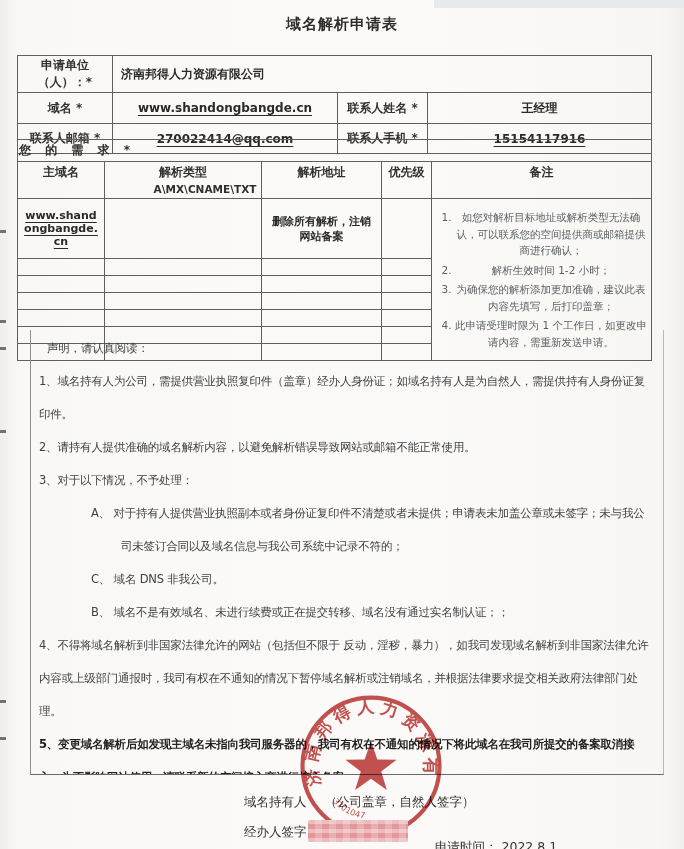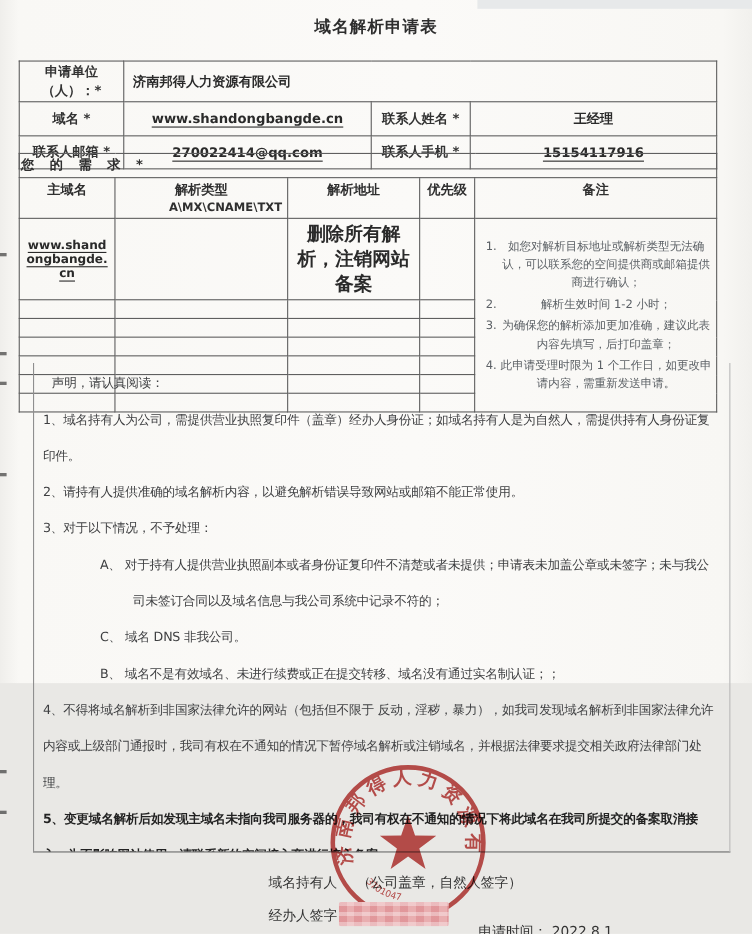--- a/index.html
+++ b/index.html
@@ -2,21 +2,21 @@
 <html><head>
 <meta charset="utf-8">
 <style>
   html,body{margin:0;padding:0;}
   body{
     width:684px;height:849px;overflow:hidden;
     font-family:"DejaVu Sans",sans-serif;
     background:#e9e8e5;
   }
   .paper{
-    position:relative;width:684px;height:621px;
+    position:relative;width:684px;height:849px;
     background:linear-gradient(90deg,#efeeeb 0%,#f9f8f5 2.5%,#fbfaf8 55%,#f8f7f4 96%,#f1f0ed 100%);
     color:#3a3a3a;
   }
   .corner-shade{position:absolute;right:0;top:0;width:250px;height:8px;background:#e7e9ea;}
   .scan-mark{position:absolute;left:0;width:6px;height:3px;background:#2e2e2e;opacity:.65;}
 
   .doc-title{
     position:absolute;top:15px;left:0;width:100%;
     text-align:center;font-size:15px;font-weight:700;color:#2d2d2d;letter-spacing:1px;
   }
@@ -32,21 +32,21 @@
   .val{font-size:12px;font-weight:700;text-align:center;color:#2a2a2a;}
   .u{text-decoration:underline;text-underline-offset:3px;}
 
   .section-row td{height:19px;font-size:12px;font-weight:700;text-align:left;letter-spacing:5px;color:#303030;}
 
   .hdr td{height:33px;vertical-align:top;text-align:center;font-size:12px;font-weight:700;color:#2f2f2f;padding-top:2px;}
   .hdr .sub{font-size:10.5px;font-weight:600;margin-top:2px;padding-left:44px;}
 
   .data-row td{height:55px;vertical-align:middle;text-align:center;}
   .cell-domain{font-size:11px;font-weight:700;word-break:break-all;padding:2px 4px;color:#2a2a2a;}
-  .cell-addr{font-size:17px;font-weight:700;padding:2px 8px;color:#2a2a2a;}
+  .cell-addr{font-size:11px;font-weight:700;padding:2px 8px;color:#2a2a2a;}
   .empty-row td{height:14px;}
 
   .remarks-cell{vertical-align:top;padding:3px 4px 0 6px;}
   .remark{display:flex;margin-bottom:3px;color:#5b6065;}
   .remark .num{flex:0 0 17px;font-size:10.5px;line-height:16.5px;}
   .remark .txt{flex:1;font-size:10.5px;line-height:16.5px;}
 
   .decl-box{
     position:absolute;left:30px;top:330px;width:634px;height:445px;
     border-left:1px solid #8f8f8f;border-right:1px solid #b9b9b9;border-bottom:1px solid #6a6a6a;

